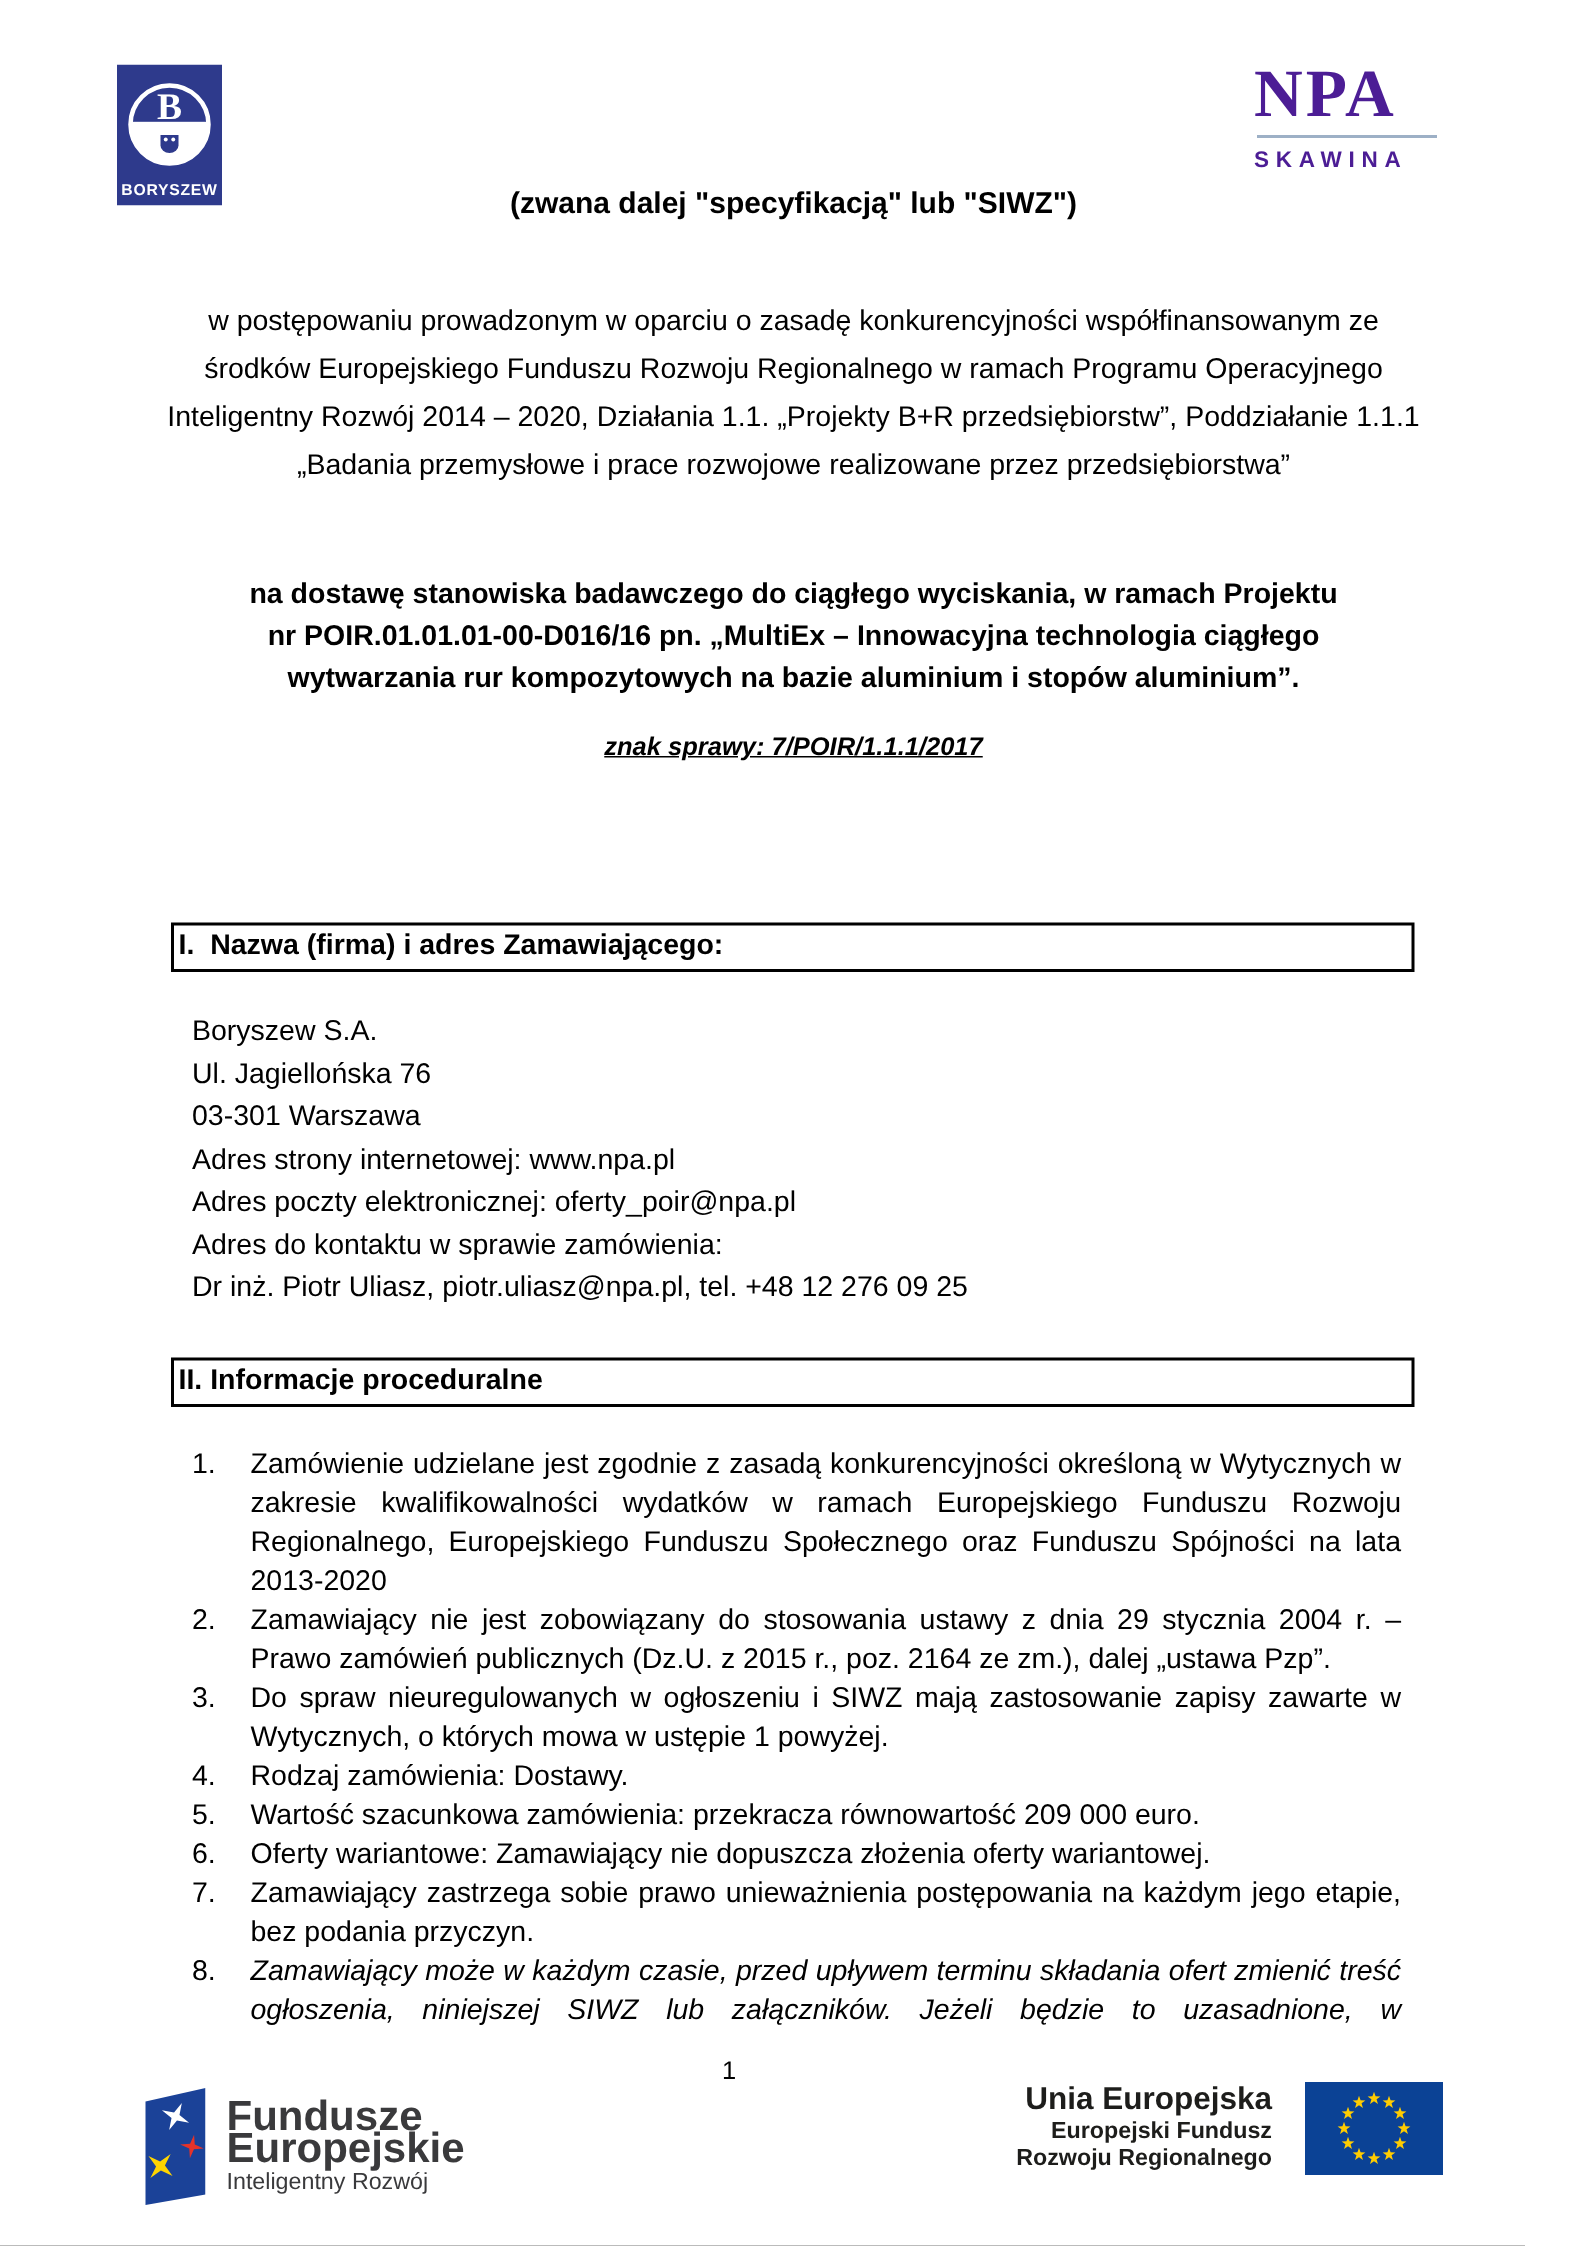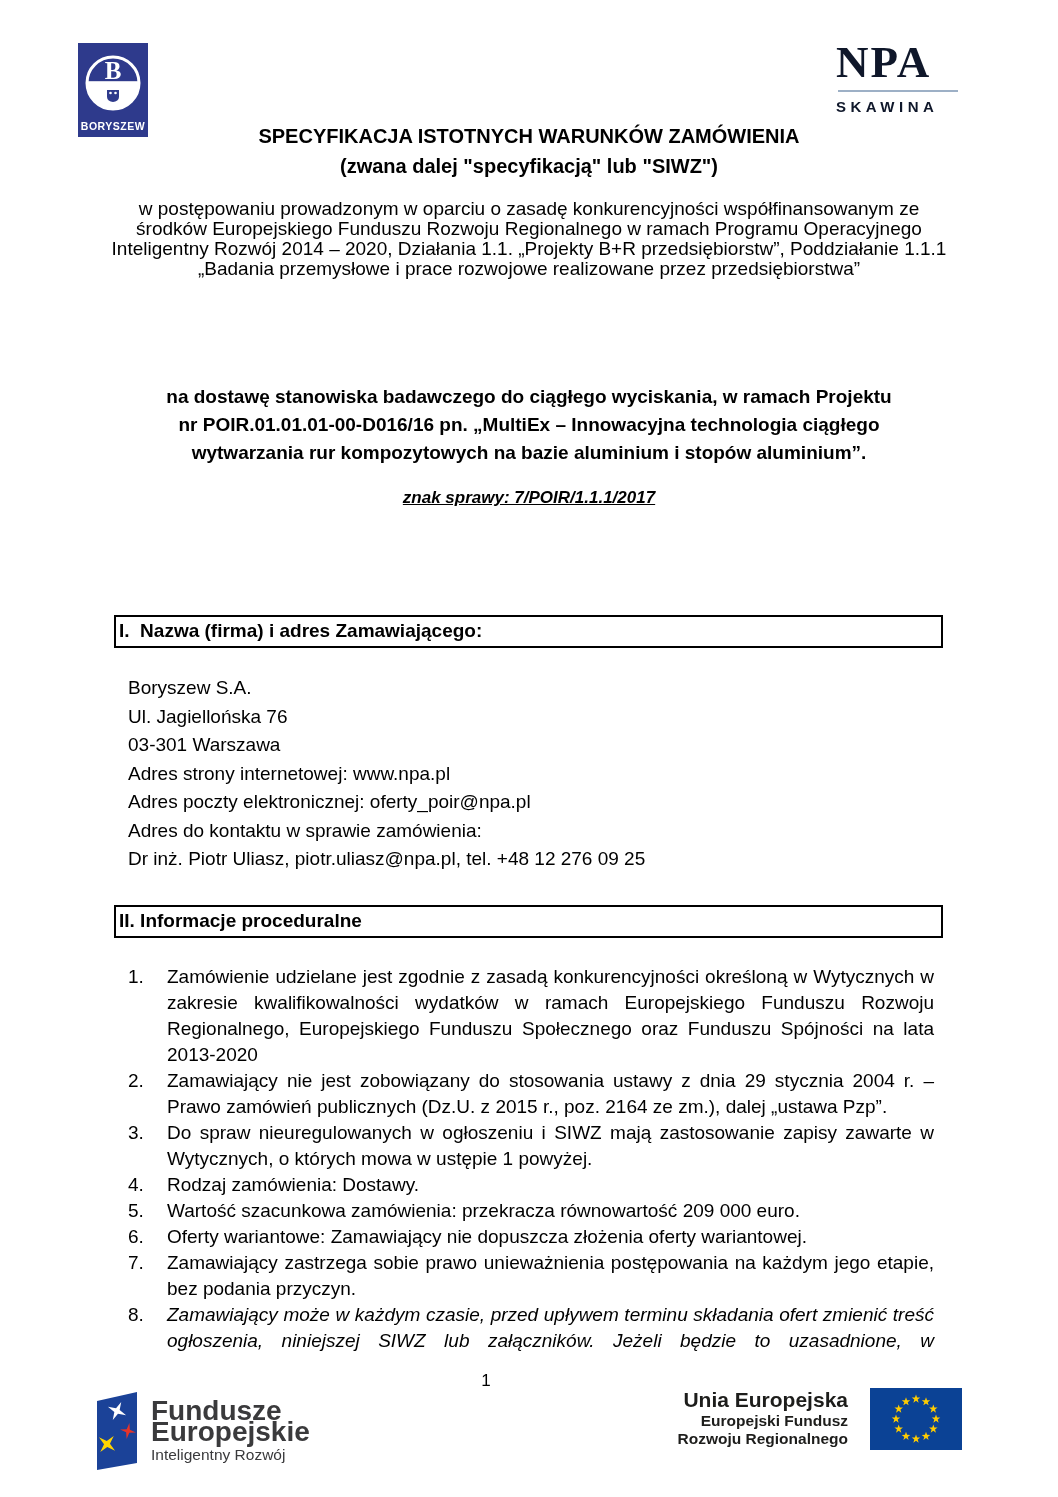--- a/index.html
+++ b/index.html
@@ -8,30 +8,30 @@
     width:1058px; height:1497px;
     margin:0 auto;
     background:#ffffff;
     font-family:"Liberation Sans", sans-serif;
     color:#000;
     overflow:hidden;
   }
 
   
   .boryszew { position:absolute; left:78px; top:43px; }
-  .npa { position:absolute; left:836px; top:40px; width:124px; color:#0f172a; }
+  .npa { position:absolute; left:836px; top:40px; width:124px; color:#4c1d95; }
   .npa-name { font-family:"Liberation Serif", serif; font-weight:700; font-size:45px; line-height:1.0; letter-spacing:2px; }
   .npa-rule { border:none; border-top:2px solid #9db0c6; margin:5px 2px 6px 2px; }
   .npa-town { font-size:15px; font-weight:700; letter-spacing:4.5px; }
 
   
   .title { position:absolute; top:121px; left:0; width:100%; text-align:center;
            font-weight:700; font-size:20px; line-height:30px; }
   .intro { position:absolute; top:199px; left:110px; width:838px; text-align:center;
-           font-size:19px; line-height:20px; }
+           font-size:19px; line-height:32px; }
   .subject { position:absolute; top:383px; left:128px; width:802px; text-align:center;
              font-weight:700; font-size:19px; line-height:28px; }
   .case-ref { position:absolute; top:488px; left:0; width:100%; text-align:center;
               font-weight:700; font-size:17px; text-decoration:underline;font-style:italic; }
 
   
   .section-box { position:absolute; left:114px; width:829px; box-sizing:border-box;
                  border:2px solid #000; font-weight:700; font-size:19px;
                  padding:3px 9px 4px 3px; background:#fff; }
   .box1 { top:615px; }
@@ -78,21 +78,20 @@
     </svg>
   </div>
 
   <div class="npa">
     <div class="npa-name">NPA</div>
     <hr class="npa-rule">
     <div class="npa-town">SKAWINA</div>
   </div>
 
   <div class="title">
-    <div>SPECYFIKACJA ISTOTNYCH WARUNKÓW ZAMÓWIENIA</div>
     <div>(zwana dalej "specyfikacją" lub "SIWZ")</div>
   </div>
 
   <div class="intro">w postępowaniu prowadzonym w oparciu o zasadę konkurencyjności współfinansowanym ze środków Europejskiego Funduszu Rozwoju Regionalnego w ramach Programu Operacyjnego Inteligentny Rozwój 2014 – 2020, Działania 1.1. „Projekty B+R przedsiębiorstw”, Poddziałanie 1.1.1 „Badania przemysłowe i prace rozwojowe realizowane przez przedsiębiorstwa”</div>
 
   <div class="subject">na dostawę stanowiska badawczego do ciągłego wyciskania, w ramach Projektu nr&nbsp;POIR.01.01.01-00-D016/16 pn. „MultiEx – Innowacyjna technologia ciągłego wytwarzania rur kompozytowych na bazie aluminium i stopów aluminium”.</div>
 
   <div class="case-ref">znak sprawy: 7/POIR/1.1.1/2017</div>
 
   <div class="section-box box1">

